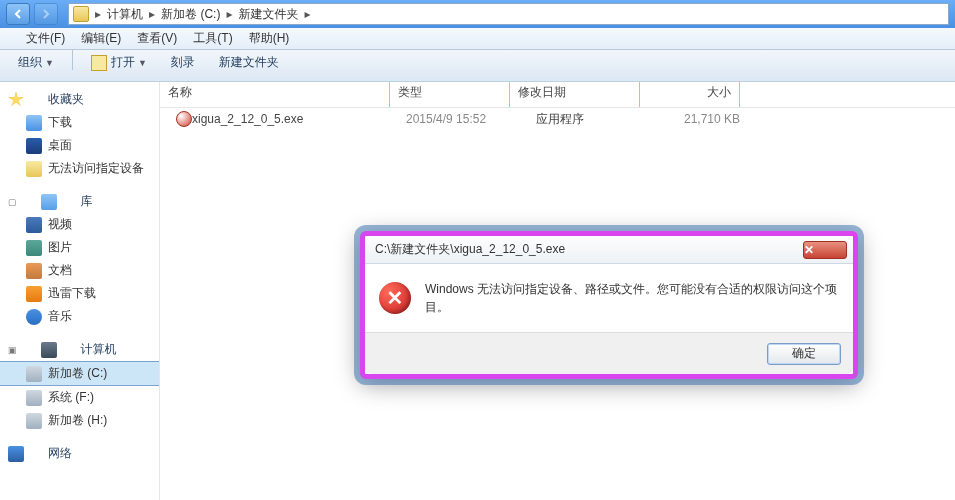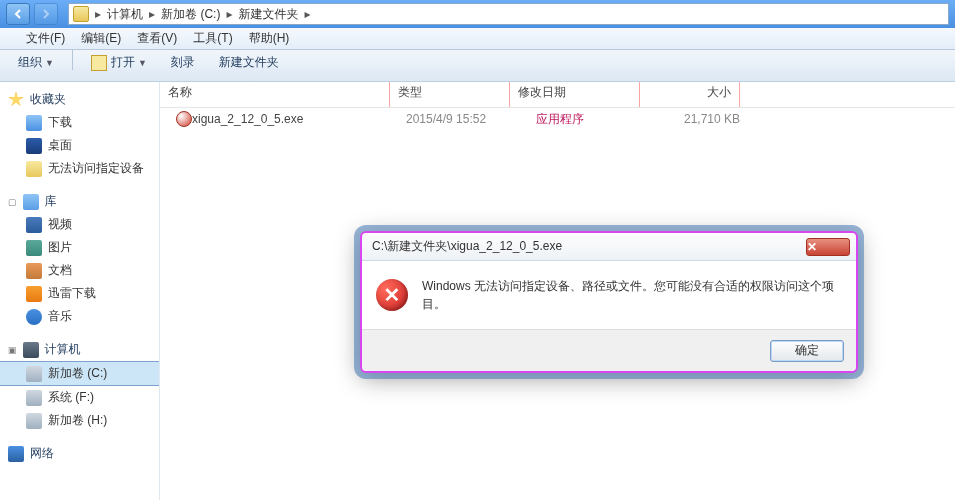--- a/index.html
+++ b/index.html
@@ -14,21 +14,21 @@
 .menubar{height:22px;background:linear-gradient(#f5f9fd,#e4eef9);border-bottom:1px solid #b8c8d8;display:flex;align-items:center;padding:0 18px}
 .menu-item{padding:2px 8px;color:#333}
 .toolbar{height:32px;background:linear-gradient(#f2f6fb,#dce8f4);border-bottom:1px solid #bcd0df;display:flex;align-items:flex-start;padding:0 8px;gap:4px}
 .tool-btn{padding:4px 10px;color:#1e395b;border-radius:2px}
 .tool-btn .arrow{font-size:9px;margin-left:3px;color:#556}
 .tb-sep{width:1px;height:20px;background:#b3c5d7;margin:0 4px}
 .tb-icon{width:16px;height:16px;background:#f7e9a0;border:1px solid #c4a030;margin-right:4px;display:inline-block;vertical-align:middle}
 .body{display:flex;height:418px}
 .sidebar{width:160px;background:#fff;border-right:1px solid #e0e8ef;padding:6px 0;overflow:hidden}
 .side-group{margin-bottom:10px}
-.side-head{display:flex;align-items:center;padding:3px 8px;gap:6px;color:#1e395b}
+.side-head{display:flex;align-items:center;padding:3px 8px;gap:24px;color:#1e395b}
 .side-head .exp{font-size:9px;color:#777}
 .side-item{display:flex;align-items:center;padding:3px 8px 3px 26px;gap:6px;color:#333}
 .side-item.sel{background:#cde6f7;border:1px solid #7da2ce;border-left:none;border-right:none}
 .ico{width:16px;height:16px;display:inline-block;flex-shrink:0}
 .ico-star{background:radial-gradient(circle,#ffd966 40%,#e8b030 70%);clip-path:polygon(50% 0,61% 35%,98% 35%,68% 57%,79% 91%,50% 70%,21% 91%,32% 57%,2% 35%,39% 35%)}
 .ico-dl{background:linear-gradient(#8fc5f7,#4a90e2);border-radius:2px}
 .ico-desktop{background:linear-gradient(#2a5caa,#1a3c7a);border-radius:2px}
 .ico-recent{background:linear-gradient(#f7e9a0,#e8c75a);border-radius:2px}
 .ico-lib{background:linear-gradient(#8fc5f7,#5a9ee6);border-radius:2px}
 .ico-vid{background:linear-gradient(#4a7abd,#2a5c9a);border-radius:2px}
@@ -44,23 +44,23 @@
 .cols{display:flex;height:26px;border-bottom:1px solid #e5e5e5;color:#444}
 .col{padding:2px 8px;border-right:1px solid #fca5a5}
 .col.name{width:230px}
 .col.date{width:130px}
 .col.type{width:120px}
 .col.size{width:100px;text-align:right}
 .row{display:flex;align-items:center;height:22px;padding:0 0 0 8px}
 .cell{padding:2px 8px;color:#444}
 .cell.name{width:230px;display:flex;align-items:center;}
 .cell.date{width:130px;color:#888}
-.cell.type{width:120px;color:#be185d}
+.cell.type{width:120px;color:#404040}
 .cell.size{width:100px;text-align:right;color:#888}
-.dialog{position:absolute;left:360px;top:231px;width:498px;background:#fff;border:2px solid #d946ef;border-radius:6px;box-shadow:0 0 0 6px rgba(70,120,180,.55),0 5px 25px rgba(0,0,0,.4)}
+.dialog{position:absolute;left:360px;top:231px;width:498px;background:#fff;border:5px solid #d946ef;border-radius:6px;box-shadow:0 0 0 6px rgba(70,120,180,.55),0 5px 25px rgba(0,0,0,.4)}
 .dlg-title{height:28px;background:linear-gradient(#fdfdfd,#eef2f6);border-bottom:1px solid #ccd8e4;display:flex;align-items:center;padding:0 6px 0 10px;border-radius:6px 6px 0 0;color:#333}
 .dlg-title span{flex:1}
 .dlg-close{width:44px;height:18px;background:linear-gradient(#e89080,#c84434);border:1px solid #a03020;border-radius:3px;color:#fff;display:flex;align-items:center;justify-content:center;font-size:11px;font-weight:bold}
 .dlg-body{padding:16px 14px;display:flex;gap:14px;align-items:center}
 .err-ico{width:32px;height:32px;border-radius:50%;background:radial-gradient(circle at 30% 30%,#ff6a5a,#c82020);display:flex;align-items:center;justify-content:center;color:#fff;font-size:20px;font-weight:bold;flex-shrink:0;box-shadow:inset -2px -2px 4px rgba(0,0,0,.3)}
 .dlg-msg{color:#333;line-height:1.5}
 .dlg-foot{height:42px;background:#f0f0f0;border-top:1px solid #dcdcdc;display:flex;align-items:center;justify-content:flex-end;padding:0 12px;border-radius:0 0 6px 6px}
 .dlg-btn{min-width:74px;height:22px;background:linear-gradient(#fefefe,#e4e8ec);border:1px solid #7a9cc6;border-radius:3px;display:flex;align-items:center;justify-content:center;color:#333;box-shadow:0 0 0 1px #bcd8f4 inset}
 </style>
 </head>

